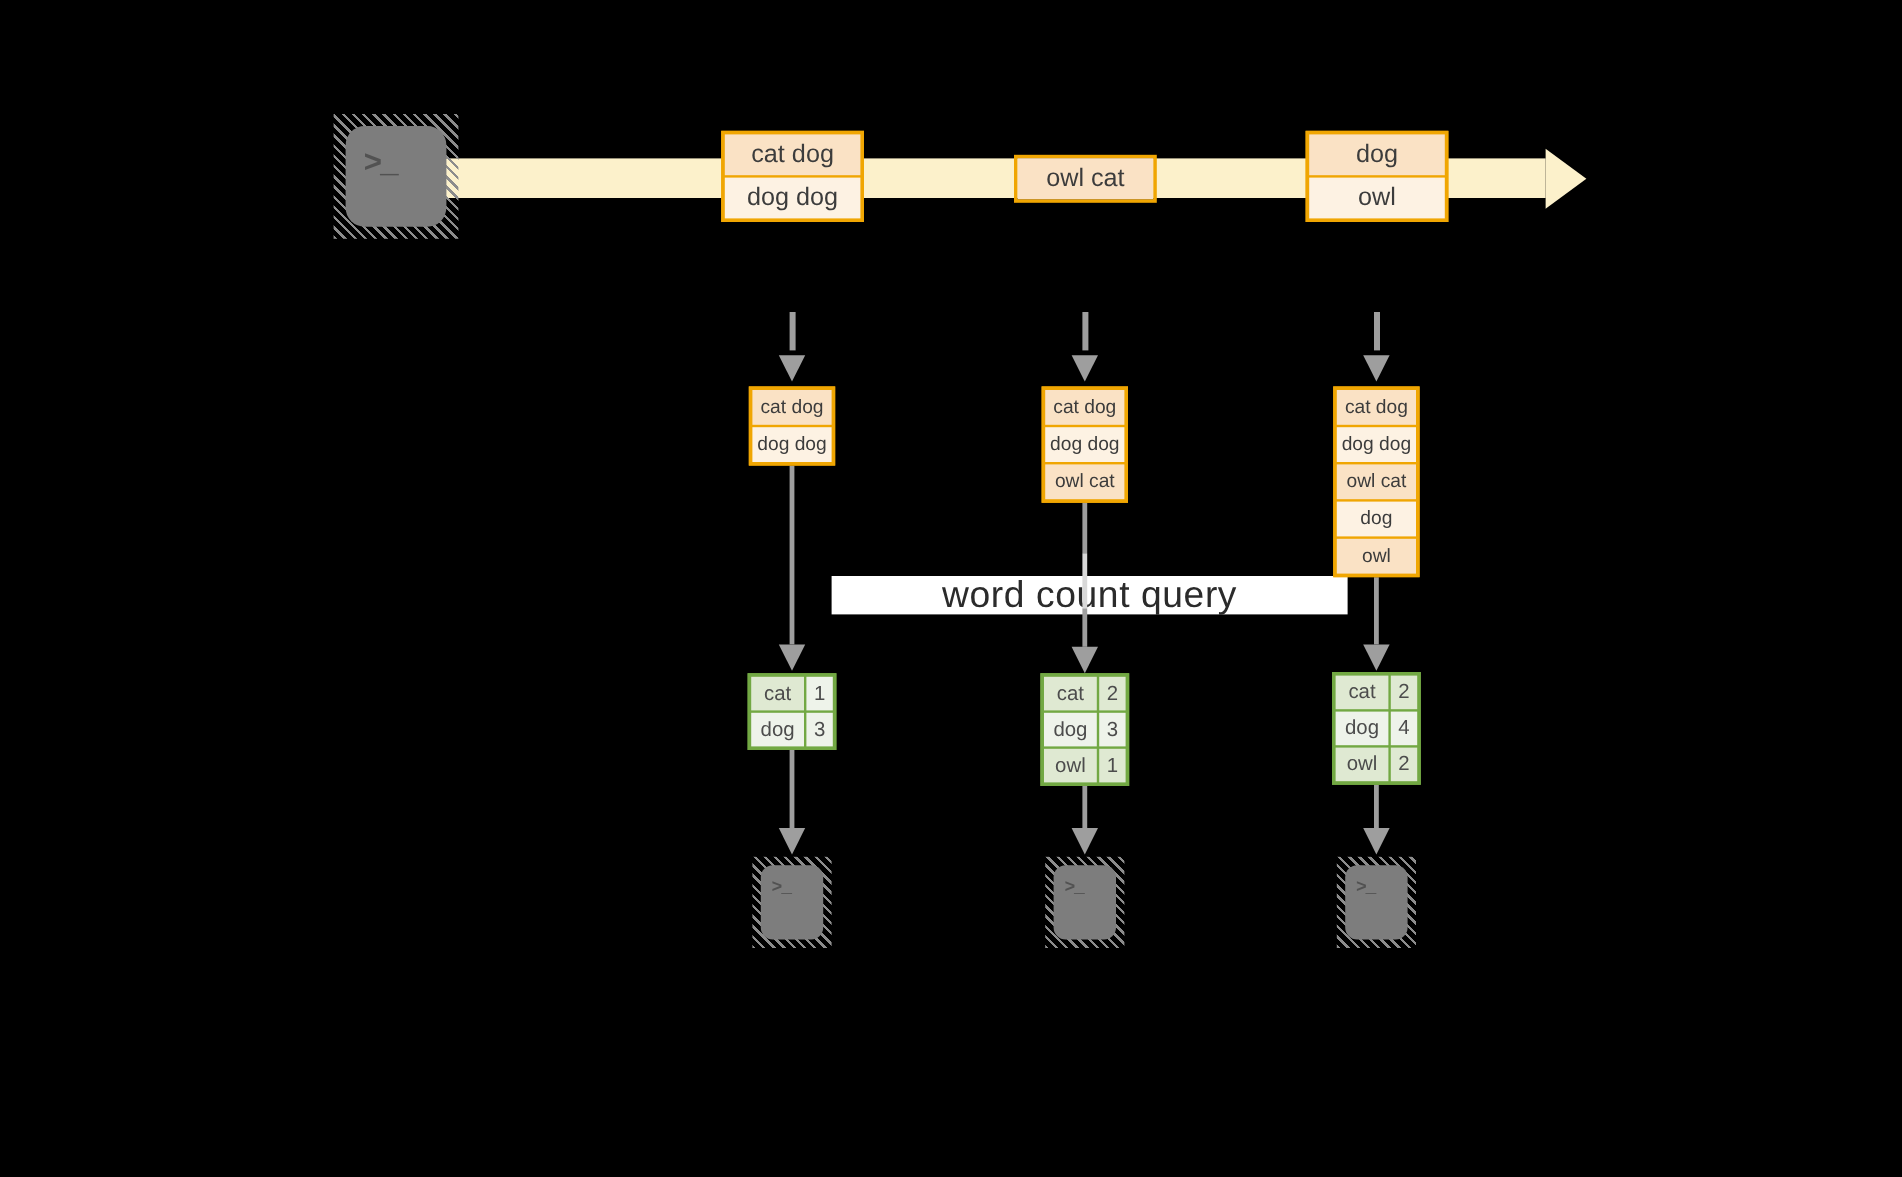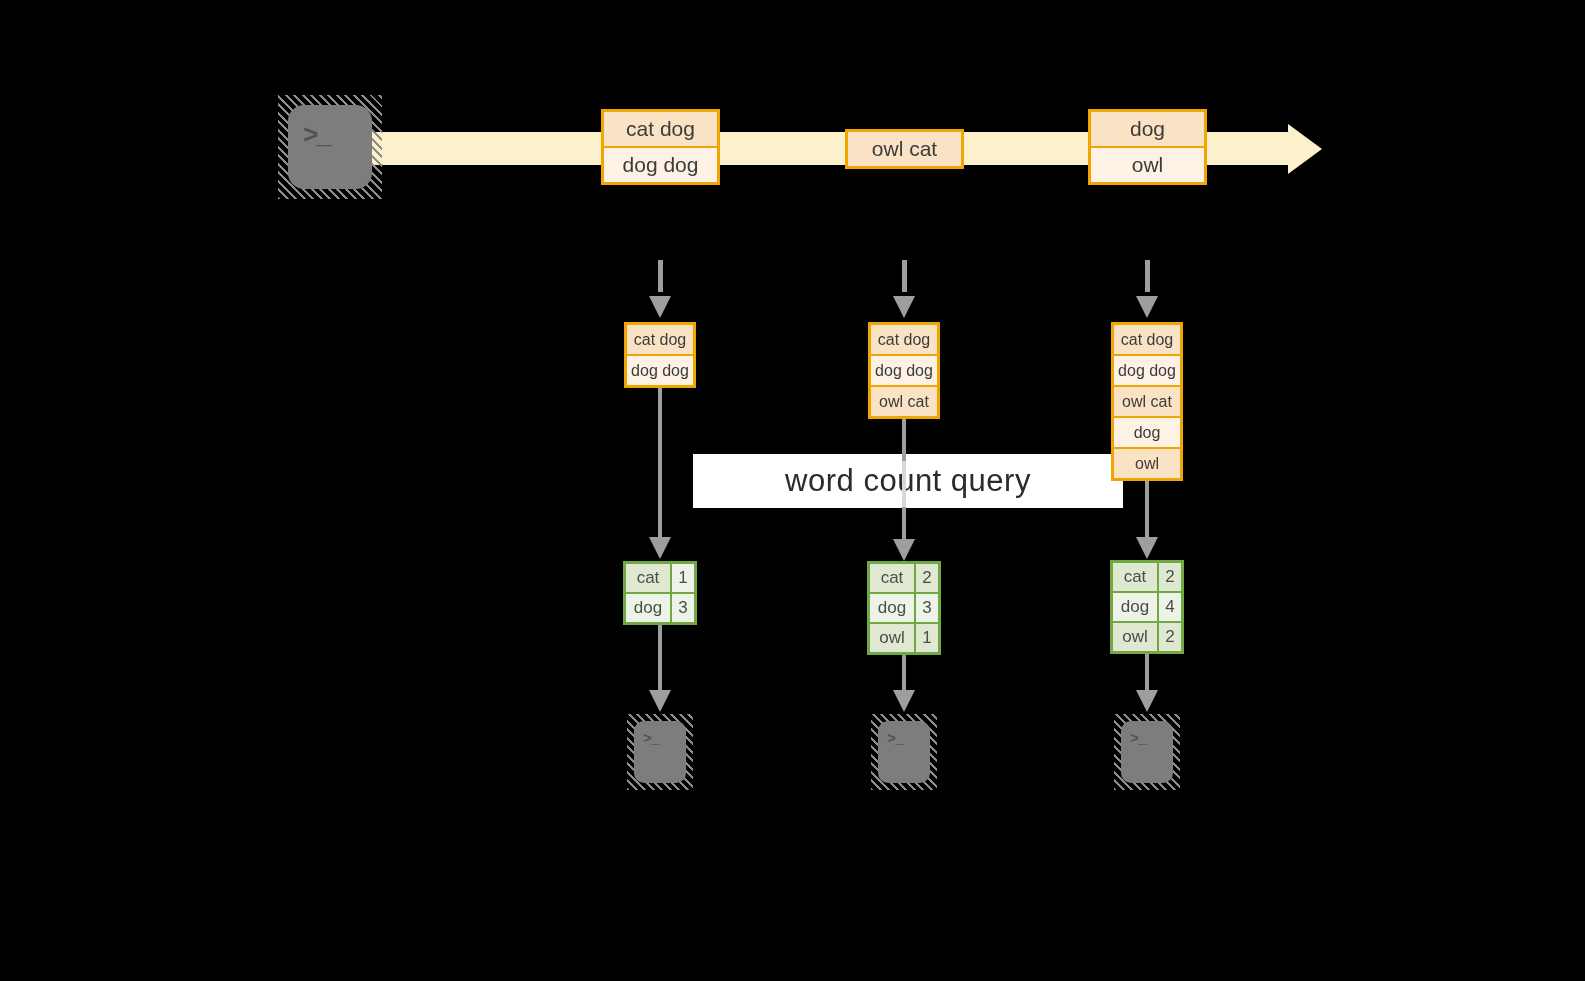--- a/index.html
+++ b/index.html
@@ -113,21 +113,21 @@
     <div class="row od">owl cat</div>
   </div>
   <div class="obox sbox" style="left:1111px;top:322px;width:72px;">
     <div class="row od">cat dog</div>
     <div class="row ol">dog dog</div>
     <div class="row od">owl cat</div>
     <div class="row ol">dog</div>
     <div class="row od">owl</div>
   </div>
 
-  <div class="query-label" style="left:693px;top:454px;width:430px;height:54px;">word count query</div>
+  <div class="query-label" style="left:693px;top:480px;width:430px;height:32px;">word count query</div>
 
   <div class="aline" style="left:658px;top:388px;height:149px;"></div>
   <div class="ahead" style="left:649px;top:537px;"></div>
 
   <div class="aline" style="left:902px;top:419px;height:42px;"></div>
   <div class="aline faded" style="left:902px;top:461px;height:46px;"></div>
   <div class="aline" style="left:902px;top:507px;height:32px;"></div>
   <div class="ahead" style="left:893px;top:539px;"></div>
 
   <div class="aline" style="left:1145px;top:481px;height:56px;"></div>

